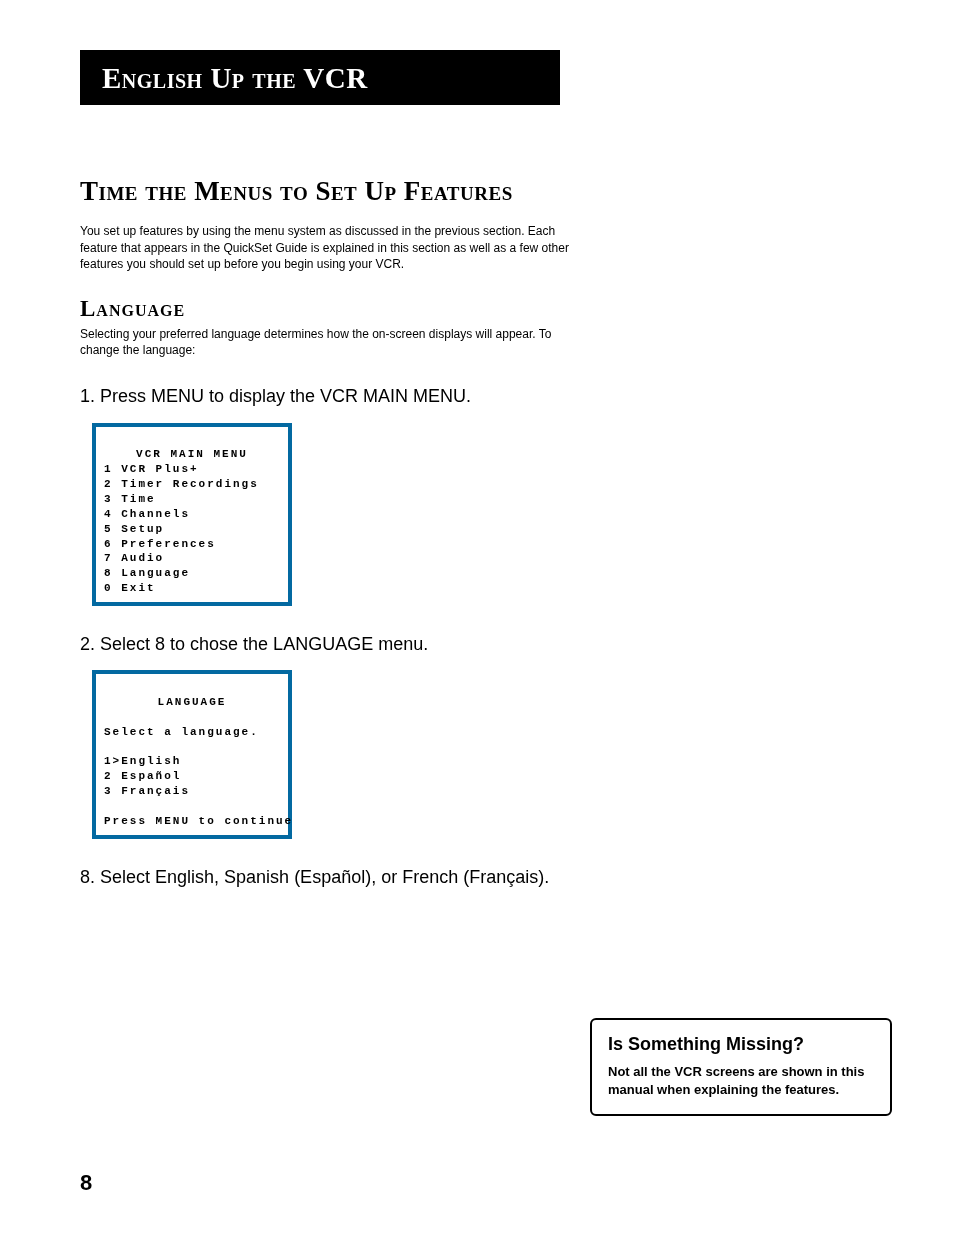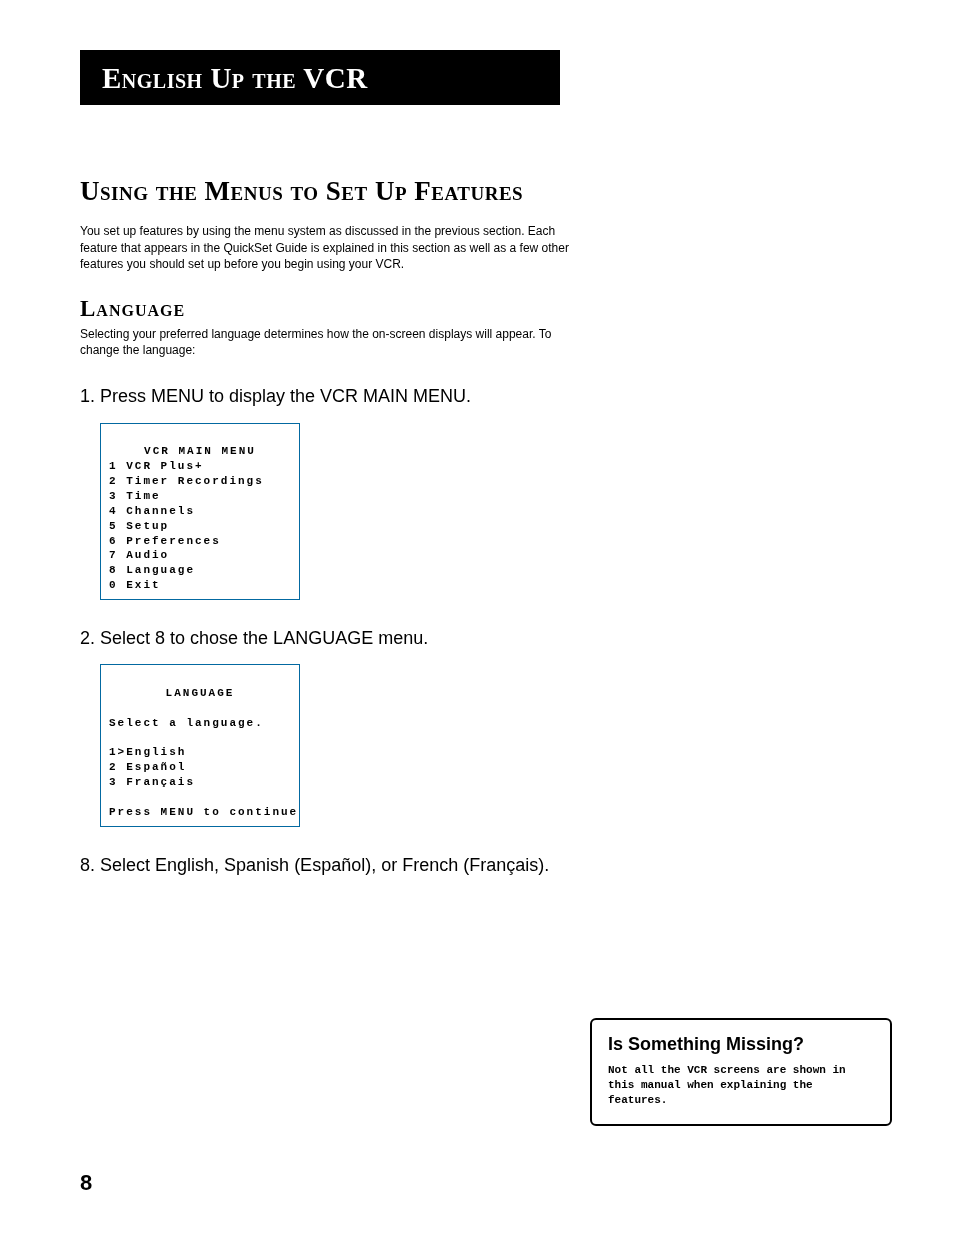--- a/index.html
+++ b/index.html
@@ -59,29 +59,29 @@
     margin-bottom: 4px;
   }
   .step {
     font-size: 18px;
     line-height: 1.35;
     margin-top: 26px;
     padding-left: 20px;
     text-indent: -20px;
   }
   .screen {
-    border: 1px solid #0369a1;
+    border: 4px solid #0369a1;
     font-family: "Courier New", monospace;
     font-size: 11px;
     font-weight: bold;
     letter-spacing: 2px;
     line-height: 1.35;
     padding: 6px 8px;
     margin-top: 14px;
-    margin-left: 20px;
+    margin-left: 12px;
     white-space: pre;
     display: inline-block;
   }
   .screen-title { text-align: center; display: block; }
   .screen-line { display: block; }
   .callout {
     position: absolute;
     left: 590px;
     top: 1018px;
     width: 302px;
@@ -89,44 +89,43 @@
     border-radius: 6px;
     padding: 14px 16px 16px 16px;
   }
   .callout-title {
     font-weight: bold;
     font-size: 18px;
     margin-bottom: 8px;
   }
   .callout-body {
     font-weight: bold;
-    font-size: 11px;
+    font-size: 13px;
     line-height: 1.35;
-    font-family: Liberation Mono, monospace;
   }
   .page-num {
     position: absolute;
     left: 80px;
     top: 1170px;
     font-weight: 900;
     font-size: 22px;
   }
 </style>
 </head>
 <body>
 
 <div class="page">
 
   <div class="chapter-bar">
     <h1>English Up the VCR</h1>
   </div>
 
   <div class="content">
 
-    <h2 class="section-title">Using the Menus to Set Up Features</h2>
+    <h2 class="section-title">Time the Menus to Set Up Features</h2>
 
     <p class="body-text">You set up features by using the menu system as discussed in the previous section. Each feature that appears in the QuickSet Guide is explained in this section as well as a few other features you should set up before you begin using your VCR.</p>
 
     <h3 class="subsection-title">Language</h3>
 
     <p class="body-text" style="margin-bottom:0">Selecting your preferred language determines how the on-screen displays will appear. To change the language:</p>
 
     <p class="step">1.  Press MENU to display the VCR MAIN MENU.</p>
 
     <div class="screen" style="width:200px;">

